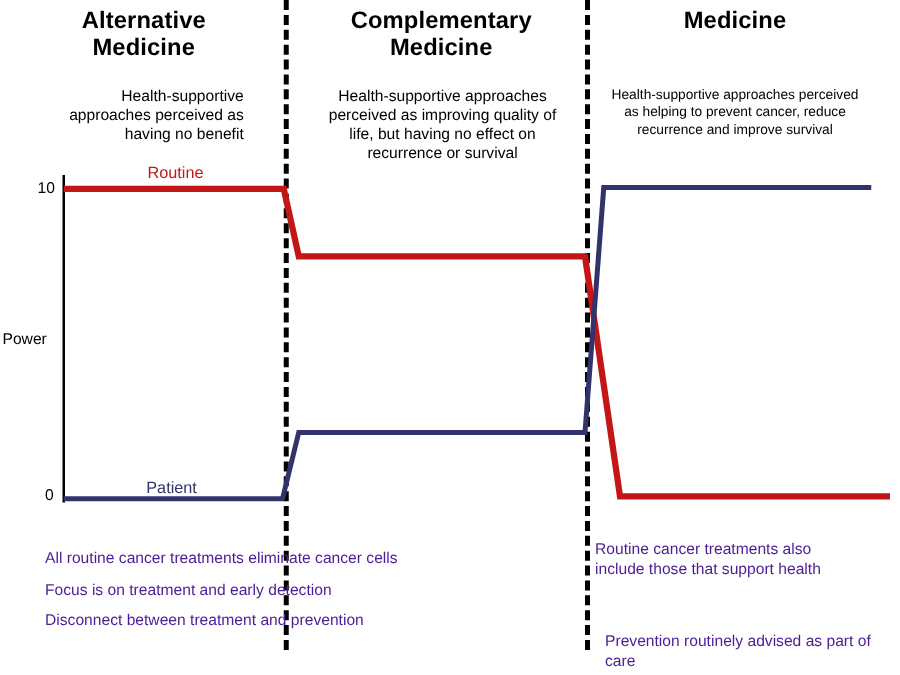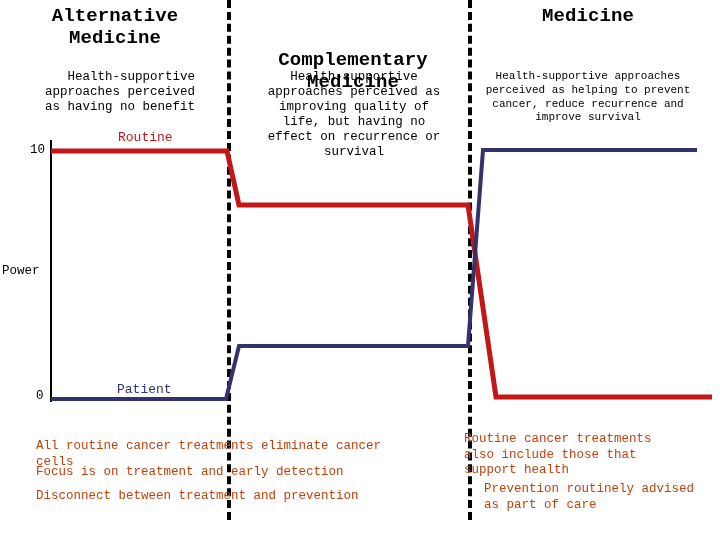--- a/index.html
+++ b/index.html
@@ -10,21 +10,20 @@
   body {
     font-family: "Liberation Sans", sans-serif;
     color: #000000;
   }
   #slide {
     position: relative;
     width: 720px;
     height: 540px;
     background: #ffffff;
     overflow: hidden;
-    font-family: Liberation Mono, monospace;
   }
   .col-title {
     position: absolute;
     text-align: center;
     font-size: 19px;
     font-weight: bold;
     line-height: 1.15;
     color: #000000;
     letter-spacing: 0.1px;
   }
@@ -57,21 +56,21 @@
   }
   .series-label {
     position: absolute;
     font-size: 13px;
     white-space: nowrap;
   }
   .bullet {
     position: absolute;
     font-size: 12.5px;
     line-height: 1.25;
-    color: #c2410c;
+    color: #4c1d95;
   }
   svg.lines {
     position: absolute;
     left: 0;
     top: 0;
     width: 720px;
     height: 540px;
     pointer-events: none;
   }
 </style>
@@ -79,21 +78,21 @@
 <body>
 
 <div id="slide">
 
   <div class="col-title" style="left:26px; top:6px; width:178px;">
     <div>Alternative</div>
     <div>Medicine</div>
   </div>
   <div class="col-sub" style="left:35px; top:70px; width:160px;text-align:right;">Health-supportive approaches perceived as having no benefit</div>
 
-  <div class="col-title" style="left:248px; top:6px; width:210px;margin-top:44px;">
+  <div class="col-title" style="left:248px; top:6px; width:210px;">
     <div>Complementary</div>
     <div>Medicine</div>
   </div>
   <div class="col-sub" style="left:258px; top:70px; width:192px;">Health-supportive approaches perceived as improving quality of life, but having no effect on recurrence or survival</div>
 
   <div class="col-title" style="left:490px; top:6px; width:196px;">
     <div>Medicine</div>
   </div>
   <div class="col-sub small" style="left:484px; top:70px; width:208px;">Health-supportive approaches perceived as helping to prevent cancer, reduce recurrence and improve survival</div>
 
@@ -110,16 +109,16 @@
 
   <svg class="lines" viewBox="0 0 720 540" xmlns="http://www.w3.org/2000/svg">
     <polyline points="51,151 227,151 239,205 468,205 496,397 712,397" fill="none" stroke="#C21617" stroke-width="5" stroke-linejoin="miter" stroke-linecap="butt"></polyline>
     <polyline points="51,399 226,399 239,346 468,346 483,150 697,150" fill="none" stroke="#33336B" stroke-width="4" stroke-linejoin="miter" stroke-linecap="butt"></polyline>
   </svg>
 
   <div class="bullet" style="left:36px; top:439px; width:380px;">All routine cancer treatments eliminate cancer cells</div>
   <div class="bullet" style="left:36px; top:465px; width:380px;">Focus is on treatment and early detection</div>
   <div class="bullet" style="left:36px; top:489px; width:380px;">Disconnect between treatment and prevention</div>
 
-  <div class="bullet" style="left:464px; top:432px; width:215px;">Routine cancer treatments also include those that support health</div>
-  <div class="bullet" style="left:484px; top:482px; width:225px;">Prevention routinely advised as part of care</div>
+  <div class="bullet" style="left:476px; top:432px; width:215px;">Routine cancer treatments also include those that support health</div>
+  <div class="bullet" style="left:484px; top:506px; width:225px;">Prevention routinely advised as part of care</div>
 
 </div>
 
 </body></html>

